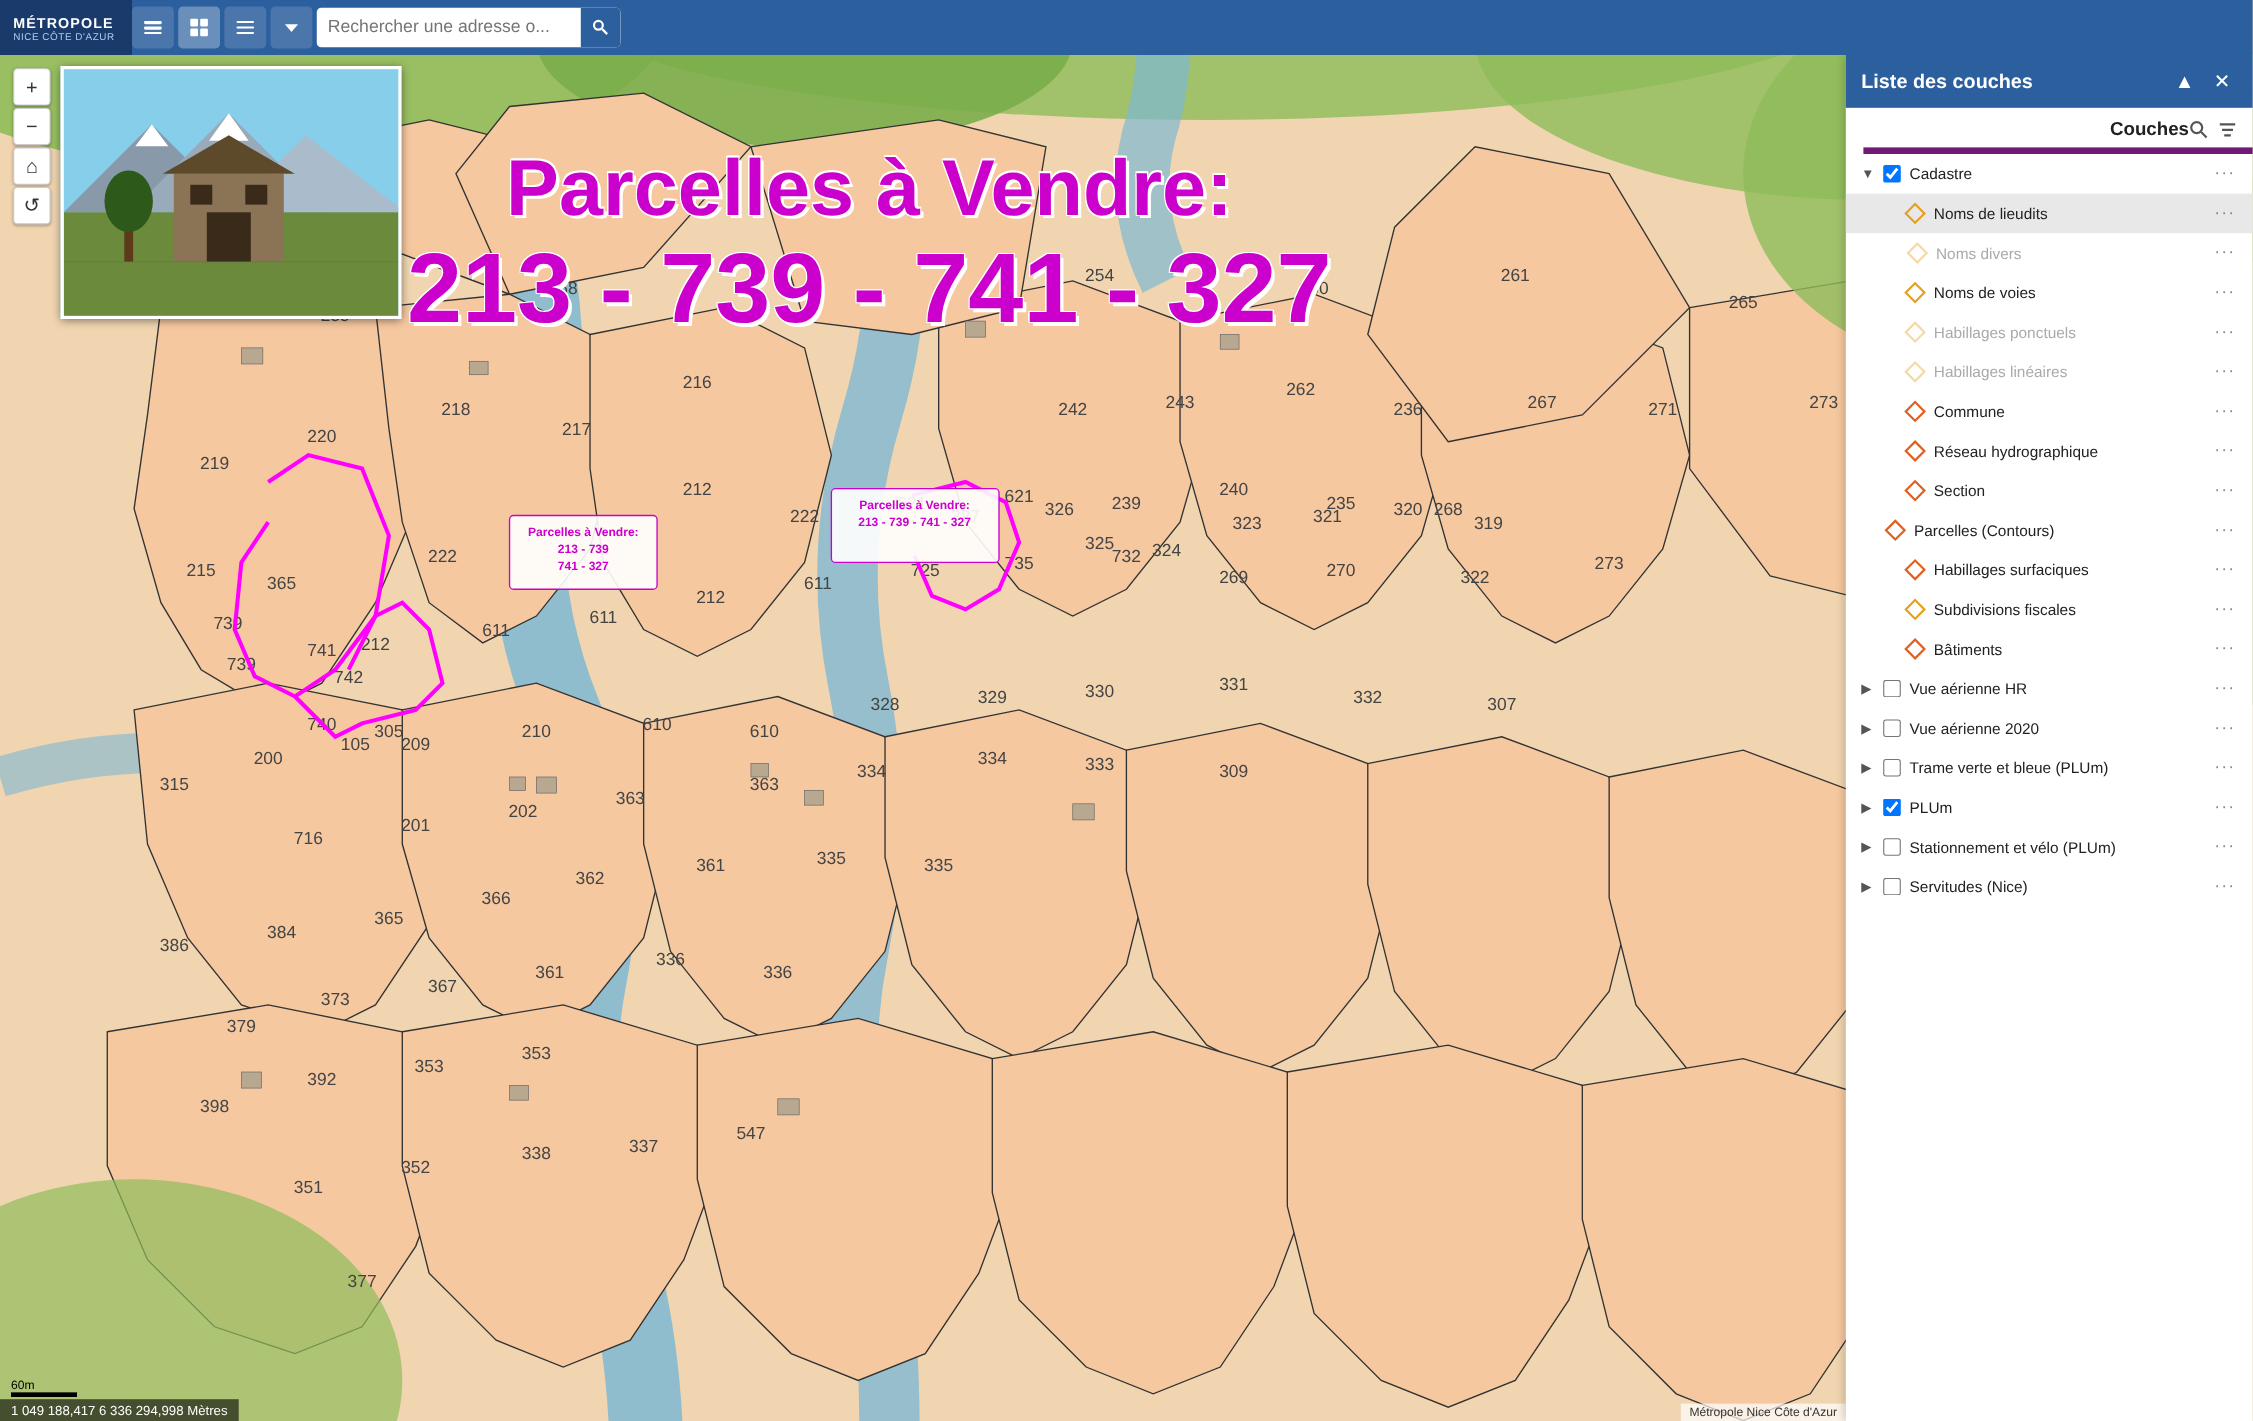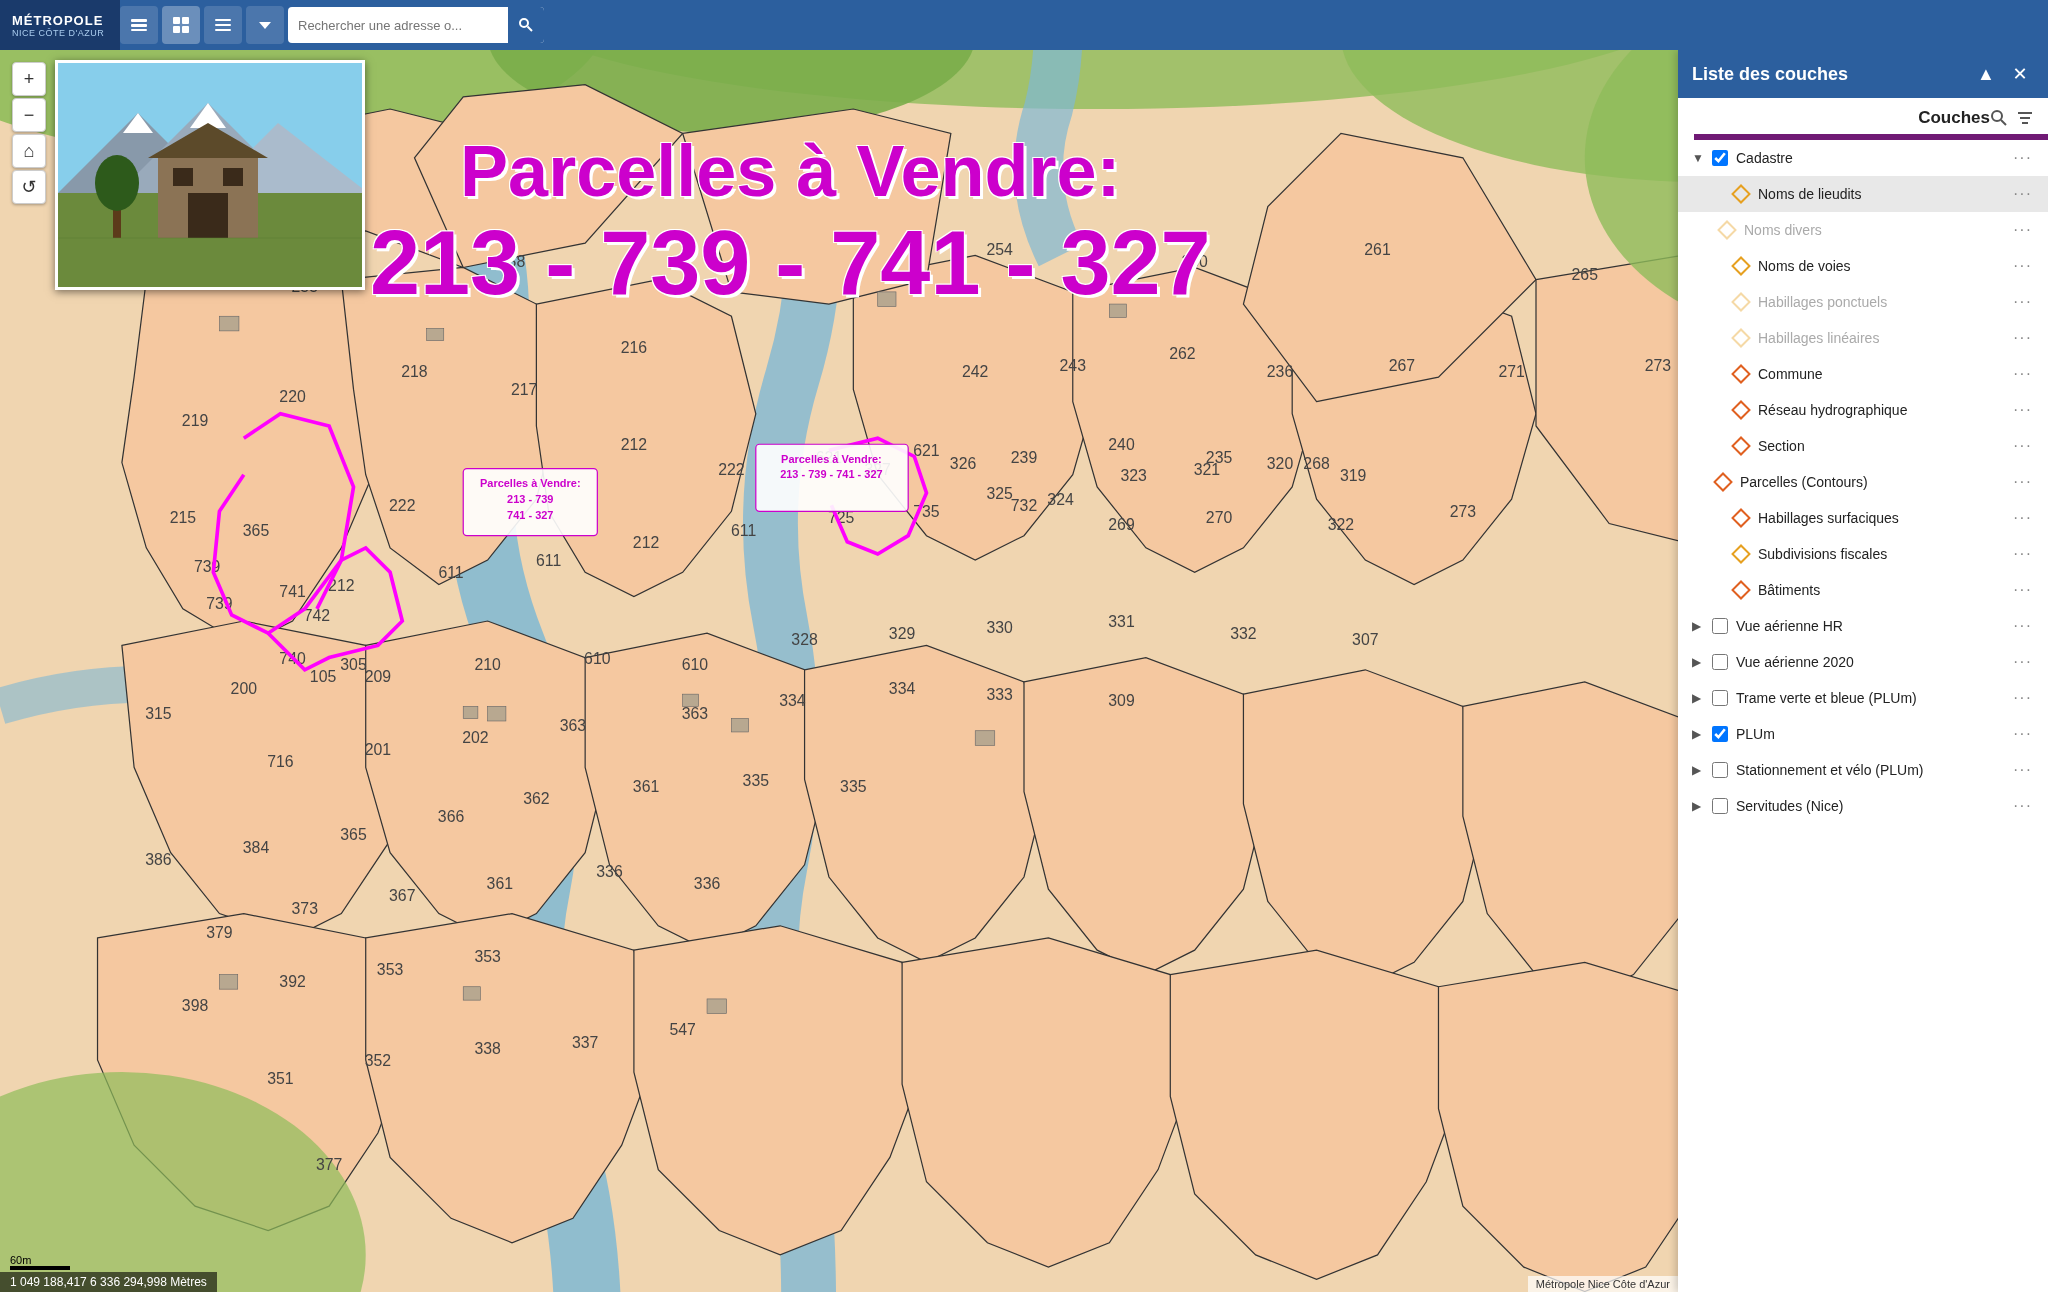--- a/index.html
+++ b/index.html
@@ -63,22 +63,22 @@
       align-items: center;
       background: white;
       border-radius: 4px;
       overflow: hidden;
       margin-right: 4px;
     }
     #header .search-input {
       border: none;
       outline: none;
       padding: 6px 10px;
-      font-size: 13px;
-      width: 220px;
+      font-size: 16px;
+      width: 240px;
     }
     #header .search-btn {
       background: #2c5f9e;
       border: none;
       color: white;
       width: 36px; height: 36px;
       cursor: pointer;
       display: flex; align-items: center; justify-content: center;
       font-size: 16px;
     }
@@ -657,21 +657,21 @@
         <button class="layer-more">···</button>
       </div>
       <div class="layer-item highlighted" style="padding-left: 34px;">
         <span class="expand-arrow"></span>
         <span class="layer-icon">
           <div class="diamond-icon" style="border-color: rgb(230, 160, 32); background-color: transparent;"></div>
         </span>
         <span class="layer-name">Noms de lieudits</span>
         <button class="layer-more">···</button>
       </div>
-      <div class="layer-item" style="padding-left: 20px;">
+      <div class="layer-item" style="padding-left: 36px;">
         <span class="expand-arrow"></span>
         <span class="layer-icon">
           <div class="diamond-icon" style="border-color: rgb(230, 160, 32); background-color: transparent; opacity: 0.4;"></div>
         </span>
         <span class="layer-name muted">Noms divers</span>
         <button class="layer-more">···</button>
       </div>
       <div class="layer-item" style="padding-left: 34px;">
         <span class="expand-arrow"></span>
         <span class="layer-icon">

